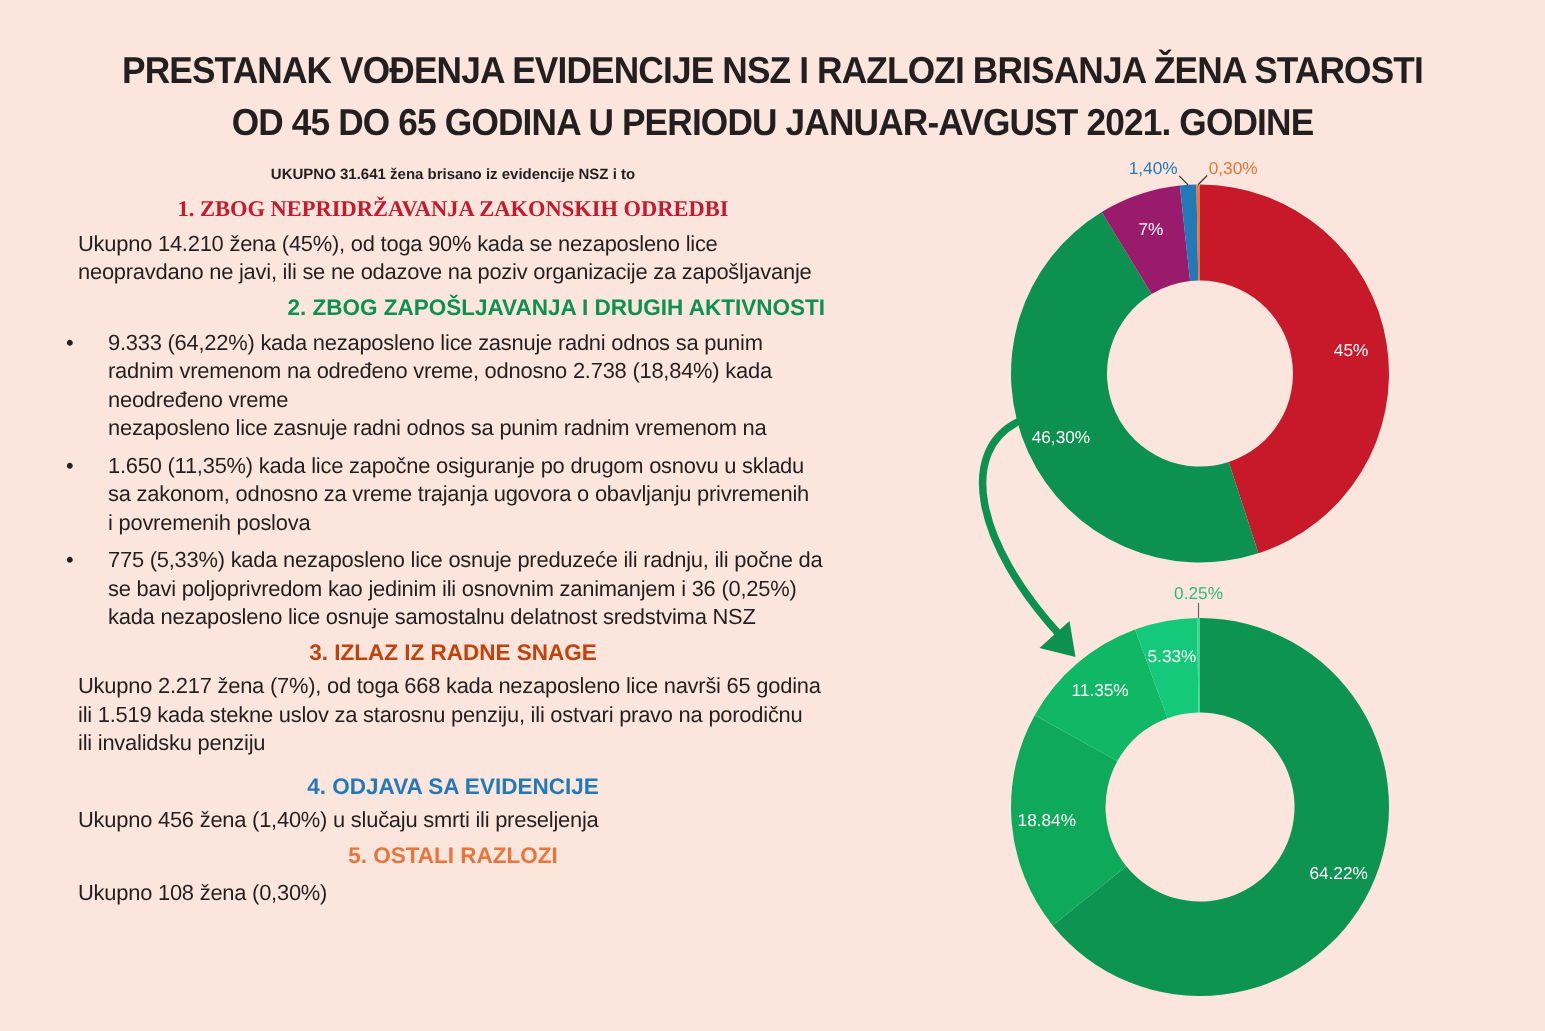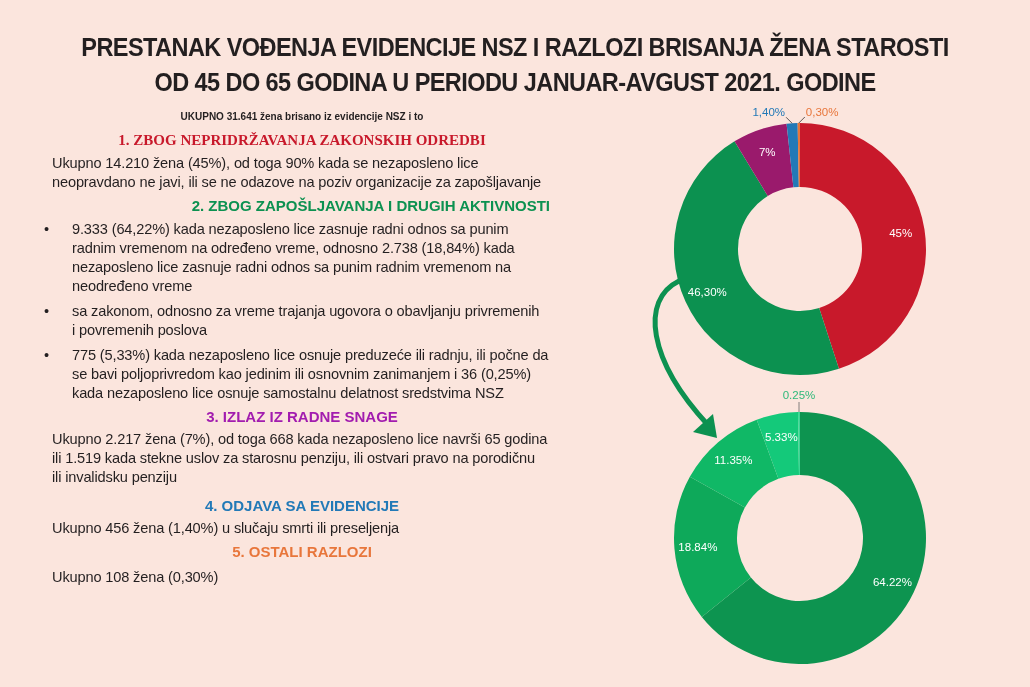--- a/index.html
+++ b/index.html
@@ -8,21 +8,21 @@
   .title { position:absolute; left:0; top:30px; width:1030px; text-align:center;
            font-family:"Liberation Sans", sans-serif; font-weight:bold; font-size:25px; line-height:35px;
            color:#231f20; letter-spacing:-0.6px; transform:scaleX(0.94); transform-origin:center; }
   .left { position:absolute; left:20px; top:106px; width:530px; }
   .head { text-align:center; font-weight:bold; font-size:10px; line-height:21px; margin:0; white-space:nowrap; }
   .sec-h { text-align:center; font-weight:bold; font-size:15px; line-height:21px; margin:3px 0 3px 0; white-space:nowrap; }
   .para { font-size:14.6px; line-height:19px; margin:0 0 0 32px; white-space:nowrap; letter-spacing:-0.15px; }
   ul.bul { list-style:none; margin:4px 0 0 0; padding:0; }
   ul.bul li { position:relative; padding-left:52px; font-size:14.6px; line-height:19px; margin-bottom:6px; white-space:nowrap; letter-spacing:-0.15px; }
   ul.bul li .dot { position:absolute; left:24px; top:0; }
-  .c-red { color:#c8192b; } .c-green { color:#0c9150;text-align:right; } .c-purple { color:#a21caf; }
+  .c-red { color:#c8192b; } .c-green { color:#0c9150;text-align:right; } .c-purple { color:#c2410c; }
   .c-blue { color:#2279b7; } .c-orange { color:#e8763b; }
   svg#charts { position:absolute; left:0; top:0; }
   .lbl { font-family:"Liberation Sans", sans-serif; font-size:11.5px; }
 </style>
 </head>
 <body>
 
 <div class="title">
   <div>PRESTANAK VOĐENJA EVIDENCIJE NSZ I RAZLOZI BRISANJA ŽENA STAROSTI</div>
   <div>OD 45 DO 65 GODINA U PERIODU JANUAR-AVGUST 2021. GODINE</div>
@@ -34,25 +34,26 @@
   <p class="sec-h c-red" style="margin-left:34px;font-family:Liberation Serif, serif;">1. ZBOG NEPRIDRŽAVANJA ZAKONSKIH ODREDBI</p>
   <p class="para">Ukupno 14.210 žena (45%), od toga 90% kada se nezaposleno lice</p>
   <p class="para">neopravdano ne javi, ili se ne odazove na poziv organizacije za zapošljavanje</p>
 
   <p class="sec-h c-green" style="margin-left:34px;">2. ZBOG ZAPOŠLJAVANJA I DRUGIH AKTIVNOSTI</p>
   <ul class="bul">
     <li>
       <span class="dot">•</span>
       <div>9.333 (64,22%) kada nezaposleno lice zasnuje radni odnos sa punim</div>
       <div>radnim vremenom na određeno vreme, odnosno 2.738 (18,84%) kada</div>
+      <div>neodređeno vreme</div>
       <div>nezaposleno lice zasnuje radni odnos sa punim radnim vremenom na</div>
-      <div>neodređeno vreme</div>
     </li>
     <li>
       <span class="dot">•</span>
+      <div>1.650 (11,35%) kada lice započne osiguranje po drugom osnovu u skladu</div>
       <div>sa zakonom, odnosno za vreme trajanja ugovora o obavljanju privremenih</div>
       <div>i povremenih poslova</div>
     </li>
     <li style="margin-bottom:0;">
       <span class="dot">•</span>
       <div>775 (5,33%) kada nezaposleno lice osnuje preduzeće ili radnju, ili počne da</div>
       <div>se bavi poljoprivredom kao jedinim ili osnovnim zanimanjem i 36 (0,25%)</div>
       <div>kada nezaposleno lice osnuje samostalnu delatnost sredstvima NSZ</div>
     </li>
   </ul>

